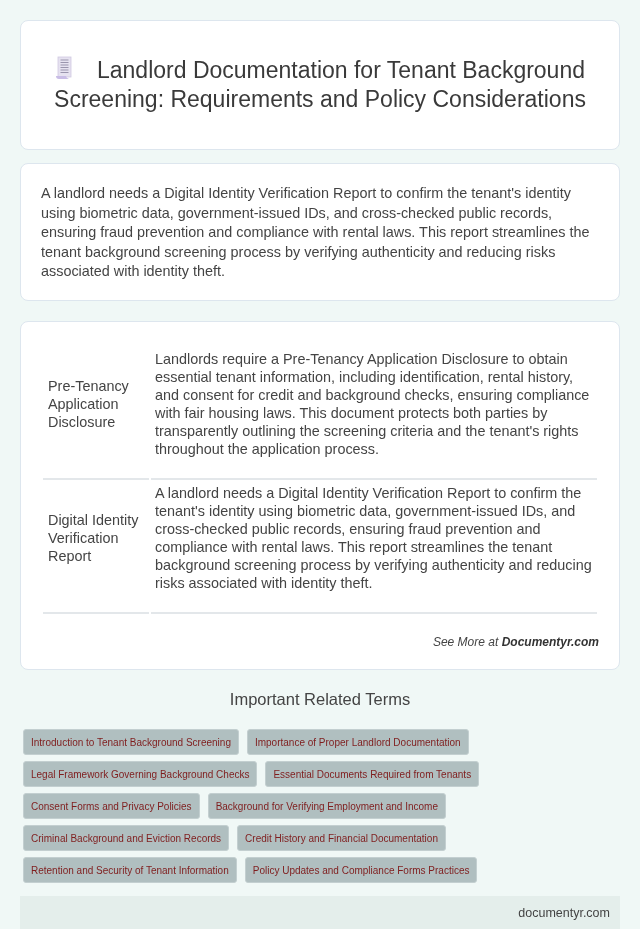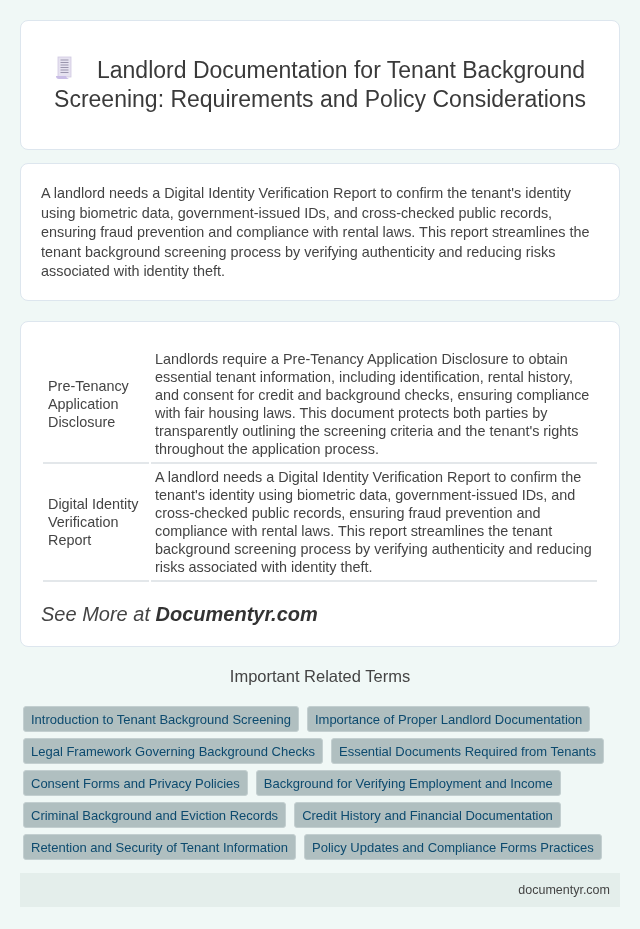--- a/index.html
+++ b/index.html
@@ -55,31 +55,31 @@
       width: 100%;
       border-collapse: separate;
       border-spacing: 2px 0;
     }
     td {
       vertical-align: middle;
       font-size: 14.4px;
       line-height: 18px;
       color: #444;
       border-bottom: 2px solid #e3e7ea;
-      padding: 4px 4px 4px 4px;
+      padding: 4px 4px 20px 4px;
     }
     td.term {
       width: 106px;
       padding-left: 5px;
     }
     td.desc { padding-left: 4px; }
     .see-more {
-      text-align: left;
+      text-align: right;
       font-style: italic;
-      font-size: 20px;
+      font-size: 12px;
       color: #444;
       margin-top: 21px;
     }
     .see-more b { color: #333; font-weight: bold; }
     .related {
       margin-top: 20px;
       text-align: center;
     }
     .related h2 {
       font-weight: normal;
@@ -88,22 +88,22 @@
       margin-bottom: 20px;
     }
     .tags {
       display: flex;
       flex-wrap: wrap;
       gap: 6px 8px;
       padding-left: 3px;
     }
     .tag {
       background: #b0bfc0;
-      color: #0c4a6e;
-      font-size: 13px;
+      color: #7f1d1d;
+      font-size: 10px;
       padding: 0 7px;
       height: 26px;
       line-height: 26px;
       border-radius: 3px;
       border: 1px solid #c3cfd0;
       white-space: nowrap;
     }
     .footer {
       margin-top: 13px;
       background: #e4eeeb;

